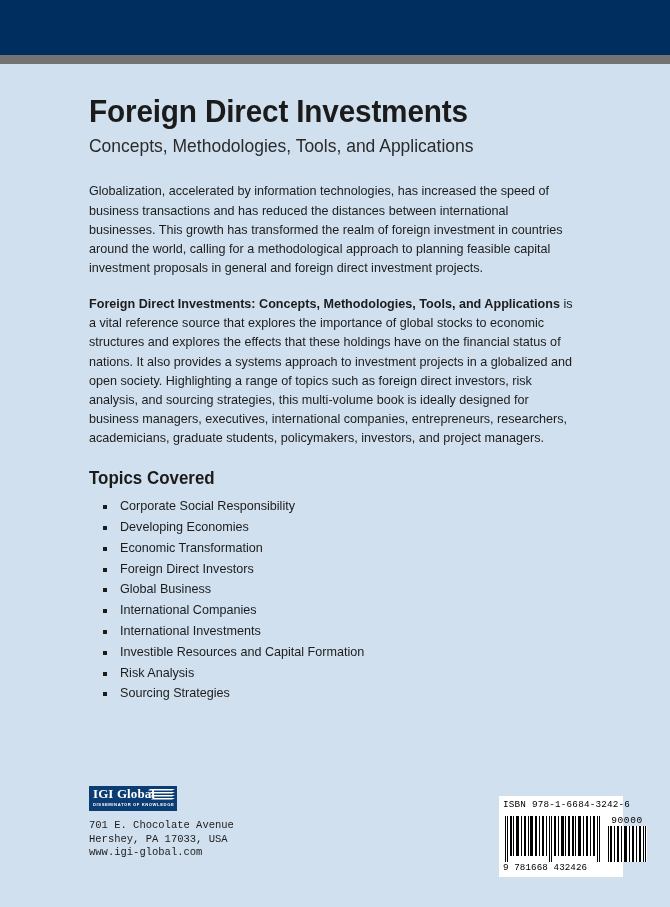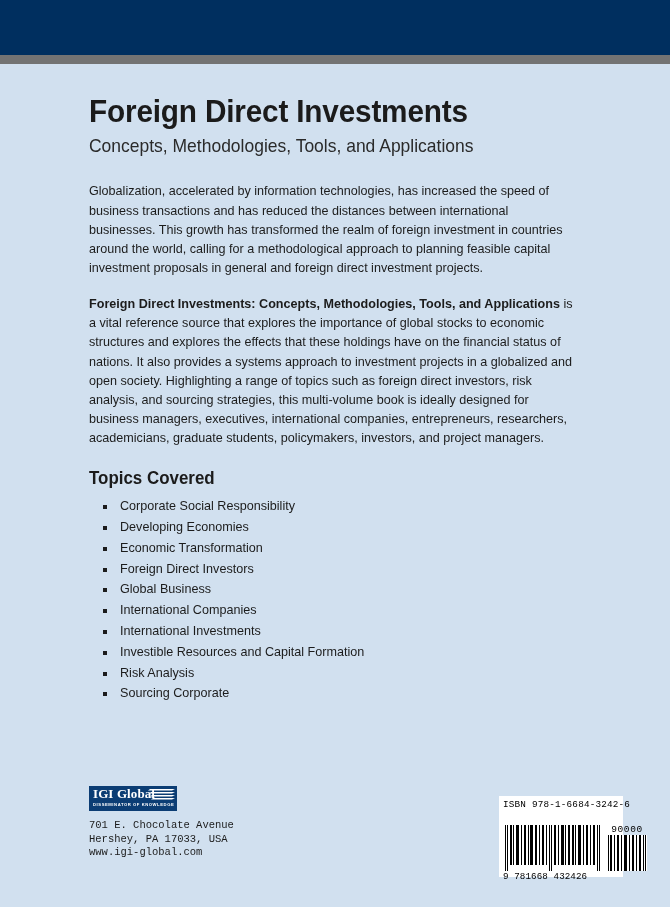--- a/index.html
+++ b/index.html
@@ -175,21 +175,21 @@
     letter-spacing: 0.2px;
     color: #000000;
     text-align: center;
     line-height: 11px;
     white-space: nowrap;
   }
   .bars-row {
     position: relative;
     display: flex;
     align-items: flex-start;
-    margin-top: 15px;
+    margin-top: 6px;
   }
   .ean-main {
     position: relative;
     width: 99px;
     height: 46px;
   }
   .ean-addon {
     position: relative;
     width: 40px;
     margin-left: 5px;
@@ -238,21 +238,21 @@
     <ul class="topics">
       <li><span class="bullet-sq"></span><span>Corporate Social Responsibility</span></li>
       <li><span class="bullet-sq"></span><span>Developing Economies</span></li>
       <li><span class="bullet-sq"></span><span>Economic Transformation</span></li>
       <li><span class="bullet-sq"></span><span>Foreign Direct Investors</span></li>
       <li><span class="bullet-sq"></span><span>Global Business</span></li>
       <li><span class="bullet-sq"></span><span>International Companies</span></li>
       <li><span class="bullet-sq"></span><span>International Investments</span></li>
       <li><span class="bullet-sq"></span><span>Investible Resources and Capital Formation</span></li>
       <li><span class="bullet-sq"></span><span>Risk Analysis</span></li>
-      <li><span class="bullet-sq"></span><span>Sourcing Corporate</span></li>
+      <li><span class="bullet-sq"></span><span>Sourcing Strategies</span></li>
     </ul>
 
   </div>
 
   <div class="footer-left">
     <div class="igi-logo">
       <div class="logo-name">IGI Global</div>
       <div class="logo-tag">DISSEMINATOR OF KNOWLEDGE</div>
       <svg class="logo-swoosh" viewBox="0 0 28 12">
         <path d="M2,1 L27,1 L24,2.6 L0,2.6 Z" fill="#ffffff"></path>

